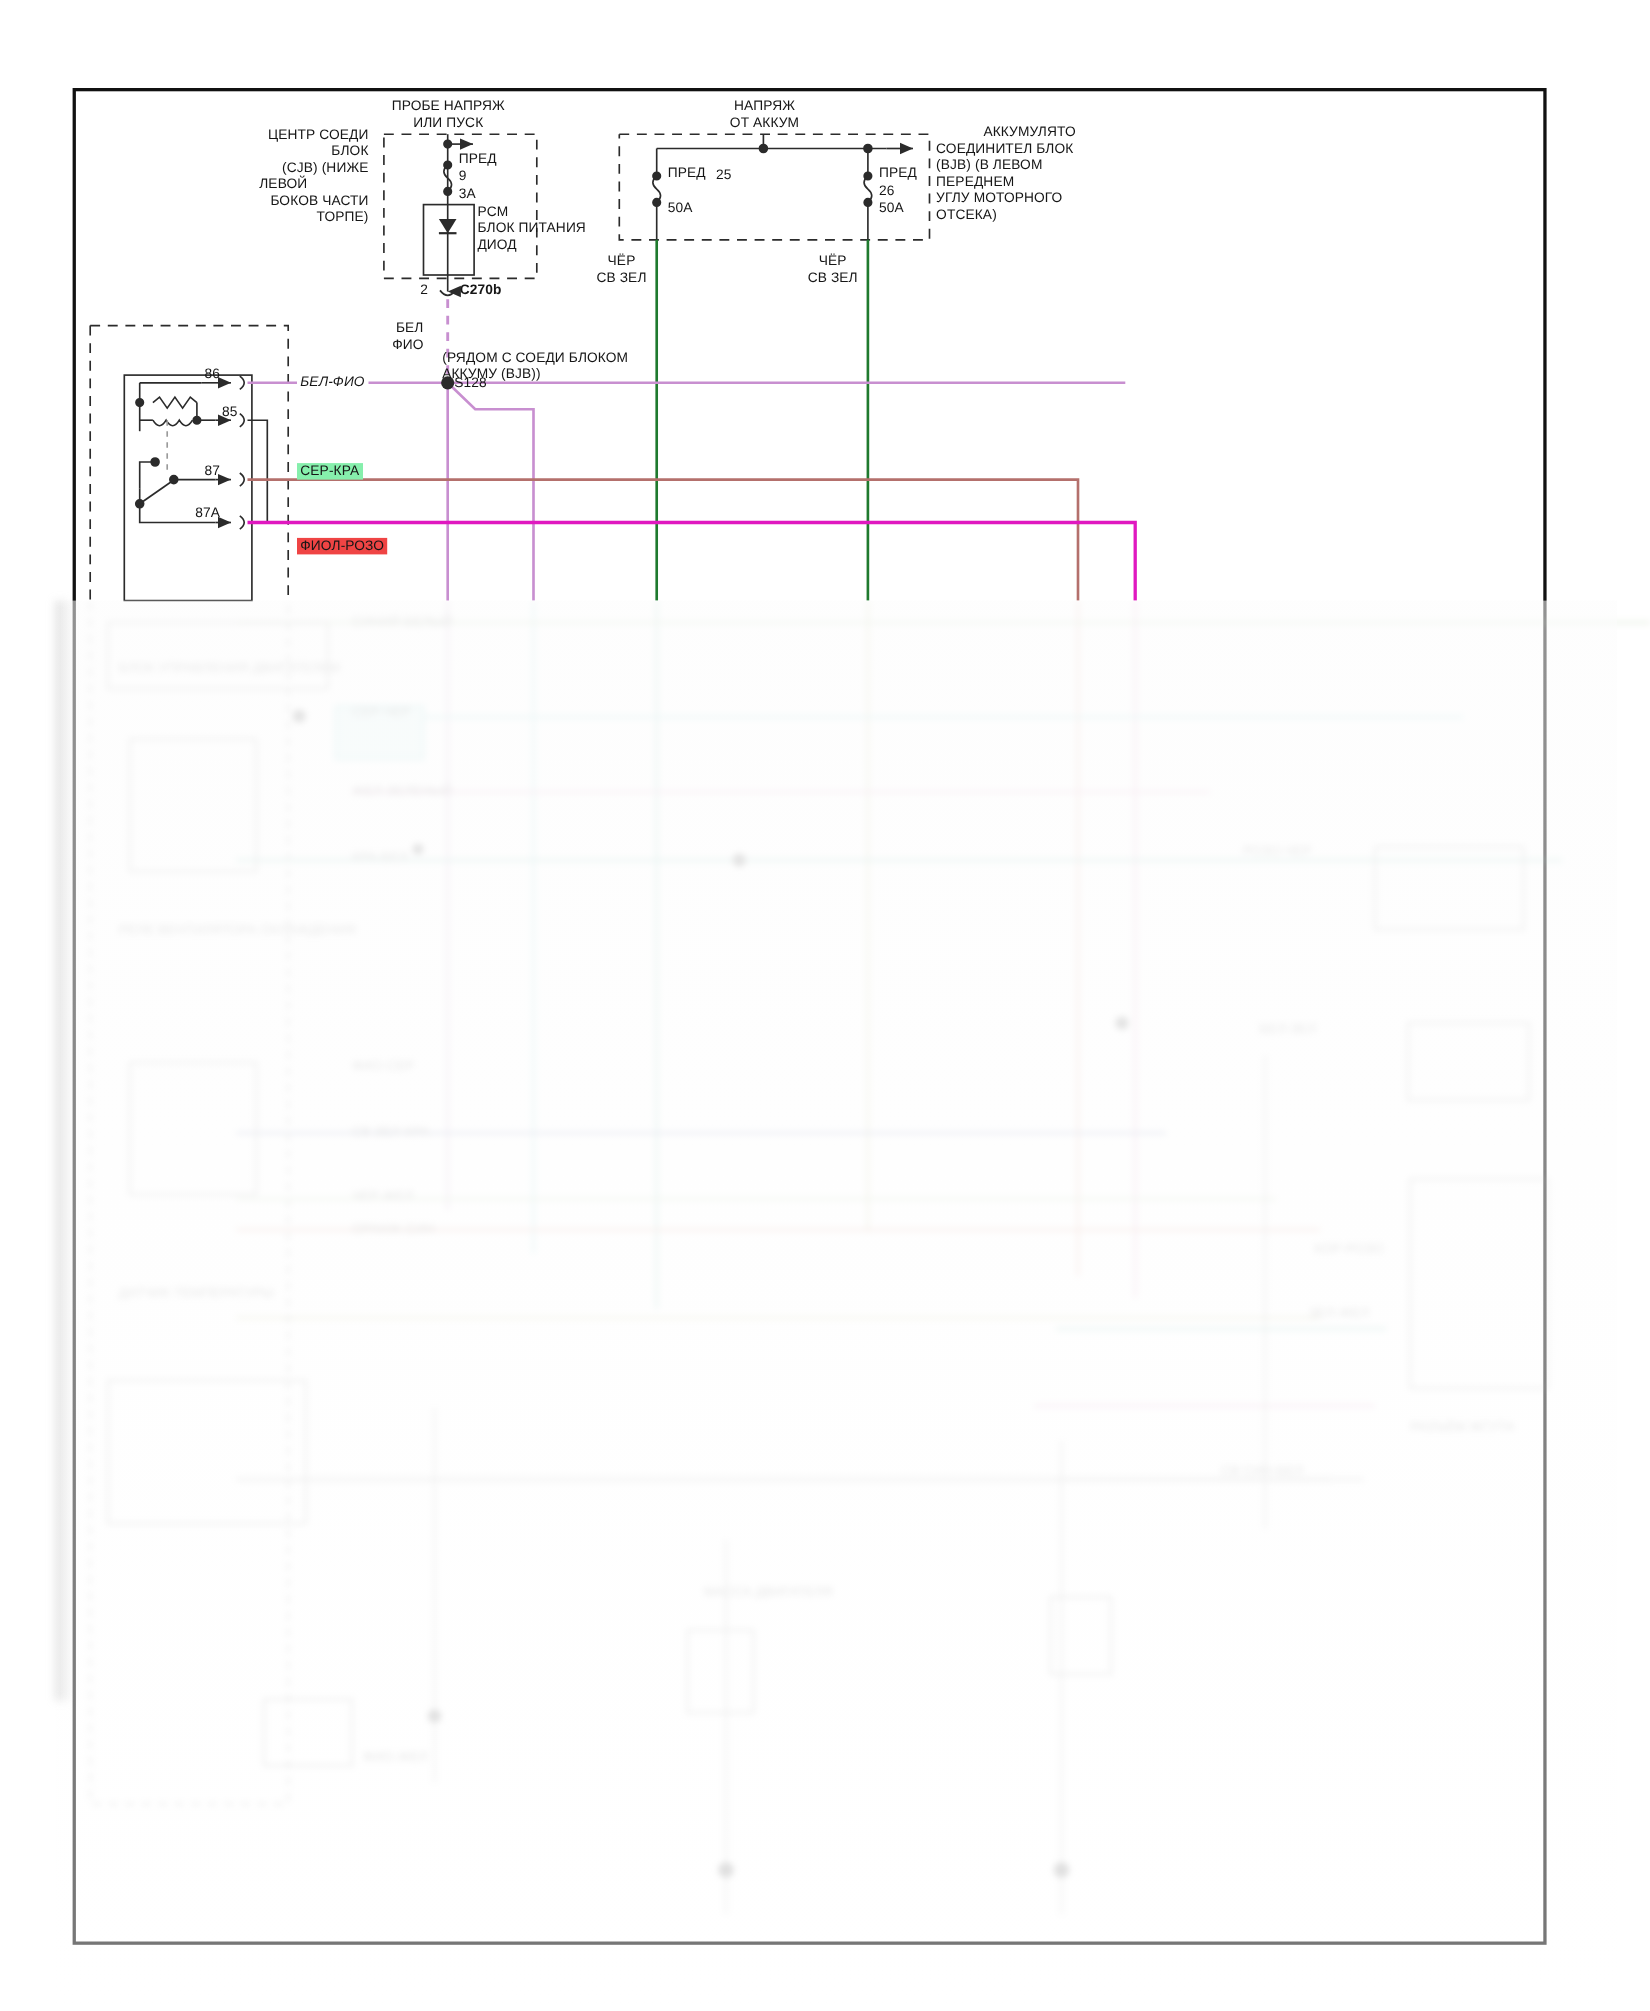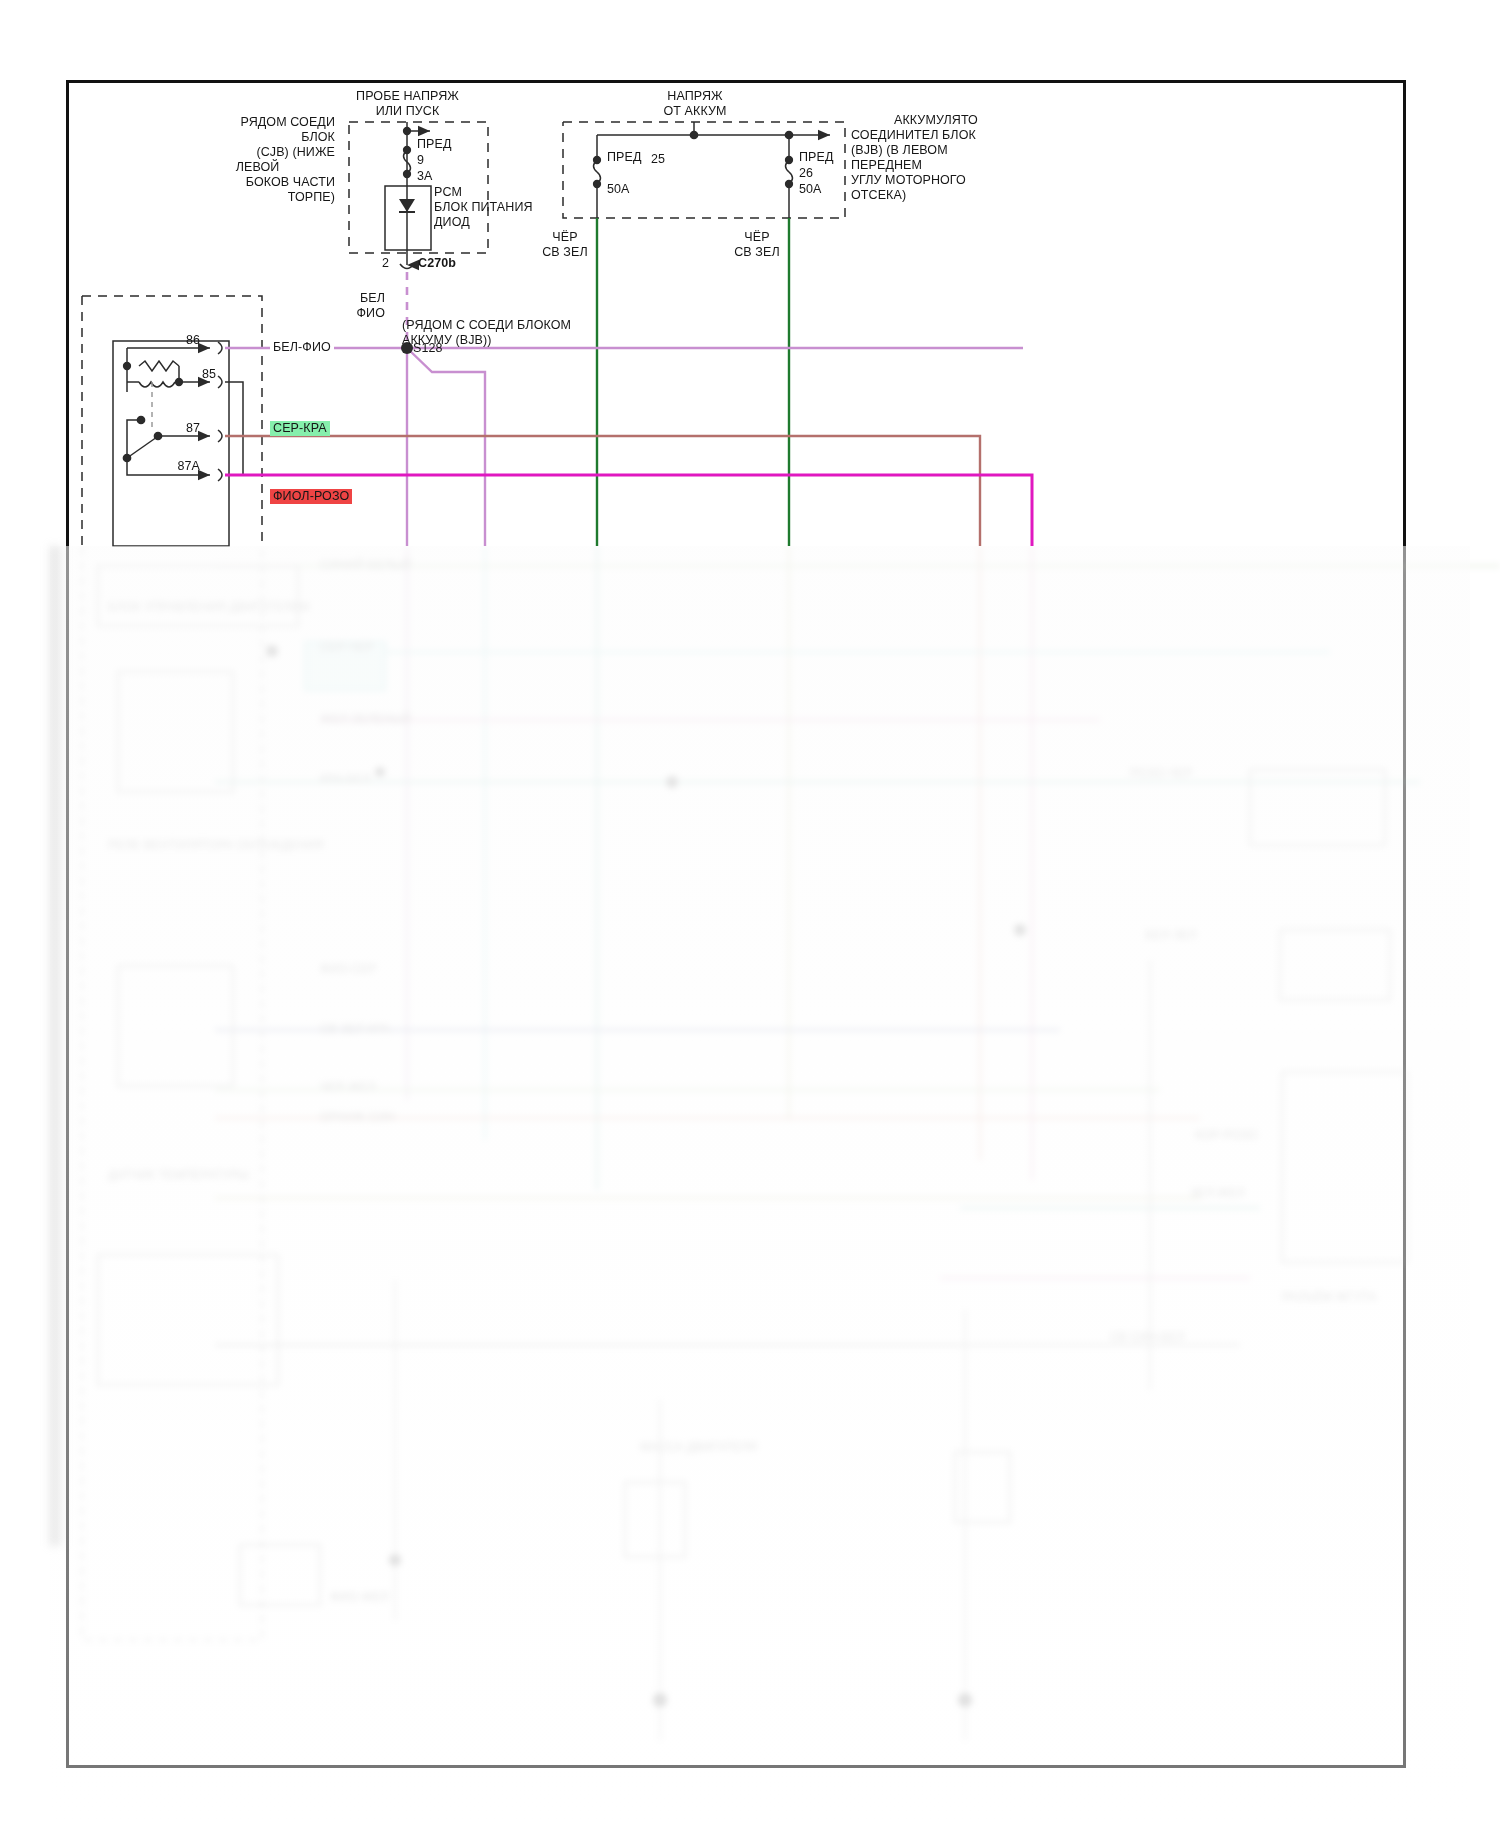--- a/index.html
+++ b/index.html
@@ -154,21 +154,21 @@
 
   <path d="M225,436 L980,436 L980,546" stroke="#b4706c" stroke-width="2.4" fill="none"></path>
 
   <path d="M225,475 L1032,475 L1032,546" stroke="#e018c0" stroke-width="3" fill="none"></path>
 </svg>
 
 <div>
   <div class="lbl c" style="left:330px;top:89px;width:155px;">ПРОБЕ НАПРЯЖ</div>
   <div class="lbl c" style="left:330px;top:104px;width:155px;">ИЛИ ПУСК</div>
 
-  <div class="lbl r" style="left:180px;top:115px;width:155px;">РЯДОМ СОЕДИ</div>
+  <div class="lbl r" style="left:180px;top:115px;width:155px;">ЦЕНТР СОЕДИ</div>
   <div class="lbl r" style="left:180px;top:130px;width:155px;">БЛОК</div>
   <div class="lbl r" style="left:180px;top:145px;width:155px;">(CJB) (НИЖЕ</div>
   <div class="lbl r" style="left:180px;top:160px;width:155px;text-align:center;">ЛЕВОЙ</div>
   <div class="lbl r" style="left:180px;top:175px;width:155px;">БОКОВ ЧАСТИ</div>
   <div class="lbl r" style="left:180px;top:190px;width:155px;">ТОРПЕ)</div>
 
   <div class="lbl" style="left:417px;top:137px;">ПРЕД</div>
   <div class="lbl" style="left:417px;top:153px;">9</div>
   <div class="lbl" style="left:417px;top:169px;">3A</div>
 
@@ -207,21 +207,21 @@
   <div class="lbl c" style="left:530px;top:230px;width:70px;">ЧЁР</div>
   <div class="lbl c" style="left:530px;top:245px;width:70px;">СВ ЗЕЛ</div>
   <div class="lbl c" style="left:722px;top:230px;width:70px;">ЧЁР</div>
   <div class="lbl c" style="left:722px;top:245px;width:70px;">СВ ЗЕЛ</div>
 
   <div class="lbl r" style="left:150px;top:333px;width:50px;">86</div>
   <div class="lbl r" style="left:166px;top:367px;width:50px;">85</div>
   <div class="lbl r" style="left:150px;top:421px;width:50px;">87</div>
   <div class="lbl r" style="left:150px;top:459px;width:50px;">87A</div>
 
-  <div class="lbl" style="left:270px;top:340px;background:#fff;padding:0 3px;">БЕЛ-ФИО</div>
+  <div class="lbl" style="left:270px;top:340px;background:#fff;padding:0 3px;font-style:italic;">БЕЛ-ФИО</div>
   <div class="lbl" style="left:270px;top:421px;background:#86efac;padding:0 3px;">СЕР-КРА</div>
   <div class="lbl" style="left:270px;top:453px;background:#ef4444;padding:0 3px;margin-top:36px;">ФИОЛ-РОЗО</div>
 </div>
 
 <div id="blurzone">
   <svg class="layer" viewBox="0 0 1500 1828">
     <g fill="none" stroke-width="2">
 
       <path d="M597,546 L597,1190" stroke="#4fbfa8"></path>
       <path d="M789,546 L789,1120" stroke="#b9bd6a"></path>

